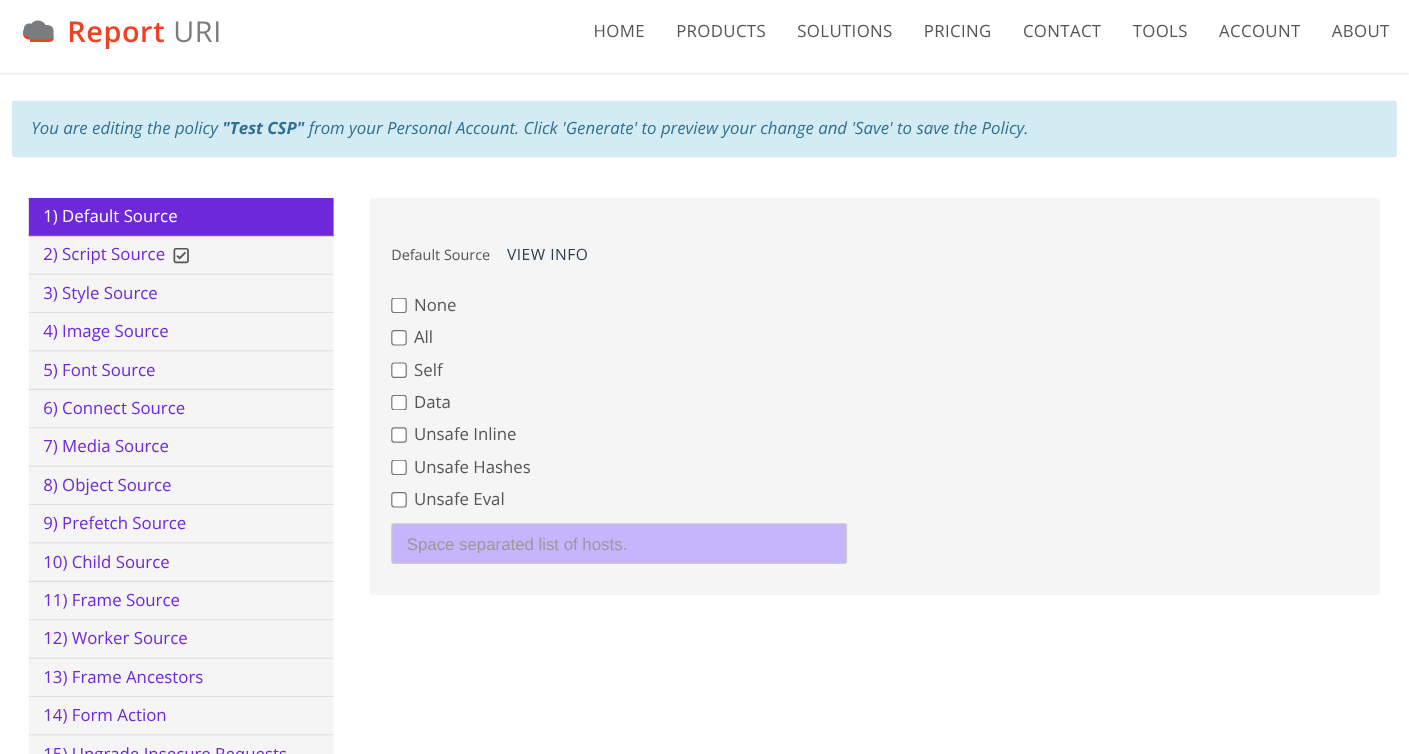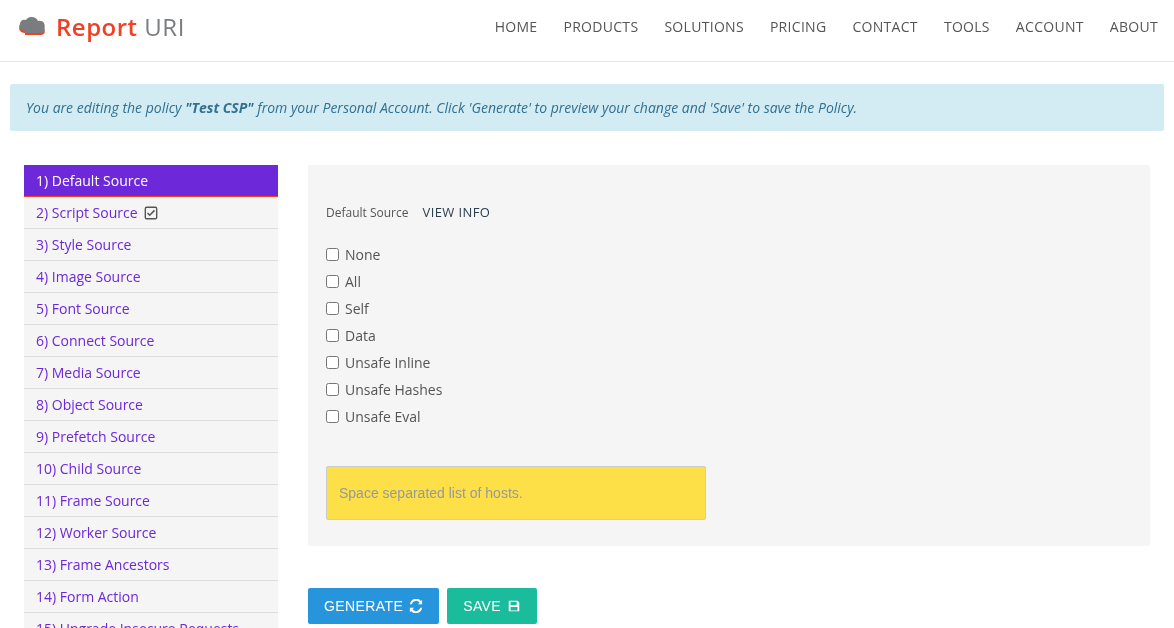--- a/index.html
+++ b/index.html
@@ -103,32 +103,32 @@
     font-weight: 400;
     color: #555;
   }
   .view-info {
     color: #2c3e50;
     font-size: 13px;
     letter-spacing: 0.4px;
     text-decoration: none;
   }
 
-  .checks { display: flex; flex-direction: column; gap: 8px; margin-bottom: 40px; }
+  .checks { display: flex; flex-direction: column; gap: 8px; margin-bottom: 10px; }
   .check-row { display: flex; align-items: center; gap: 6px; color:#555; }
   .check-row input[type="checkbox"] {
     width: 13px; height: 13px;
   }
 
   .host-input {
     width: 380px;
     max-width: 100%;
-    padding: 18px 12px;
+    padding: 8px 12px;
     border: 1px solid #ccc;
-    background: #fde047;
+    background: #c4b5fd;
     font-size: 14px;
     color: #555;
     border-radius: 2px;
   }
   .host-input::placeholder { color: #999; }
 
   .buttons {
     display: flex;
     gap: 8px;
     margin-top: 42px;
@@ -270,32 +270,14 @@
           </label>
           <label class="check-row">
             <input type="checkbox" style="">
             <span>Unsafe Eval</span>
           </label>
         </div>
 
       <input type="text" class="host-input" placeholder="Space separated list of hosts." style="">
     </div>
 
-    <div class="buttons">
-      <button class="btn btn-blue">
-        <span>GENERATE</span>
-        <span>
-          <svg width="14" height="14" viewBox="0 0 16 16" fill="#fff">
-            <path d="M13.6 2.4A7 7 0 0 0 1.1 6h2.1a5 5 0 0 1 8.9-1.8L10 6h5V1l-1.4 1.4zM12.8 10a5 5 0 0 1-8.9 1.8L6 10H1v5l1.4-1.4A7 7 0 0 0 14.9 10h-2.1z"></path>
-          </svg>
-        </span>
-      </button>
-      <button class="btn btn-teal">
-        <span>SAVE</span>
-        <span>
-          <svg width="14" height="14" viewBox="0 0 16 16" fill="#fff">
-            <path d="M2 2h10l2 2v10H2V2zm2 1v4h7V3H4zm0 6v4h8V9H4z"></path>
-          </svg>
-        </span>
-      </button>
-    </div>
   </div>
 </div>
 
 </body></html>

